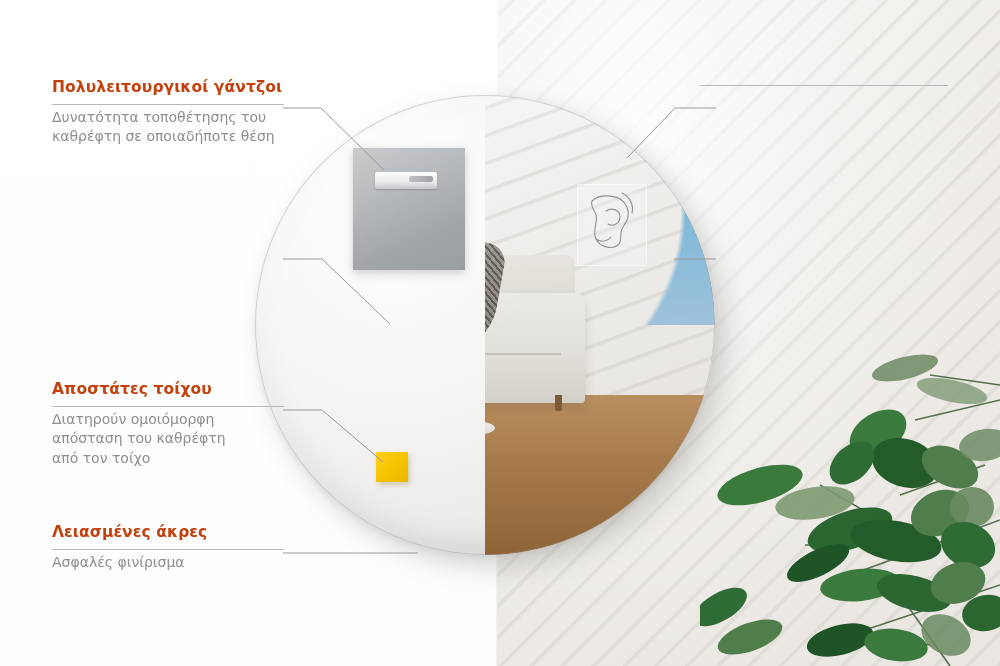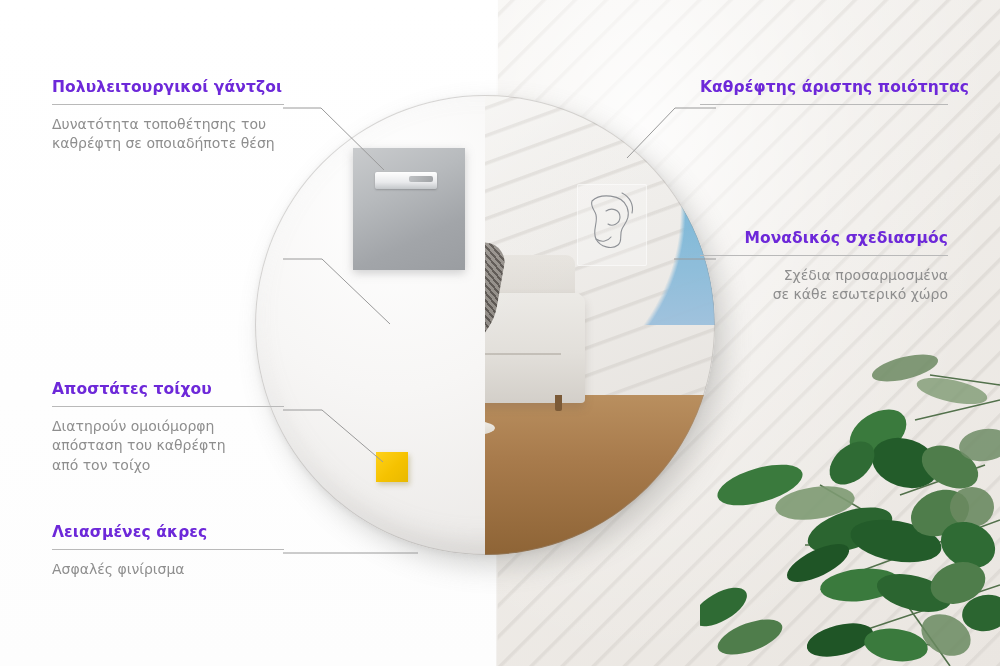--- a/index.html
+++ b/index.html
@@ -200,28 +200,28 @@
   }
   .spacer{
     position:absolute;left:376px;top:452px;width:32px;height:30px;
     background:linear-gradient(135deg,#ffd11a 0%,#f5c200 55%,#e8b900 100%);
     box-shadow:2px 3px 5px rgba(130,110,20,.28);
   }
 
   
   .callout{position:absolute;}
   .callout .title{
-    font-size:15.5px;font-weight:700;color:#6d28d9;letter-spacing:.1px;
+    font-size:15.5px;font-weight:700;color:#c2410c;letter-spacing:.1px;
     white-space:nowrap;line-height:1.2;
   }
   .callout .rule{
     height:1px;background:#b9b9b9;margin-top:7px;
   }
   .callout .desc{
-    margin-top:10px;font-size:14px;color:#8e8e8e;line-height:1.42;font-weight:400;
+    margin-top:3px;font-size:14px;color:#8e8e8e;line-height:1.42;font-weight:400;
   }
   .callout.left{left:52px;text-align:left;}
   .callout.right{text-align:right;}
 
   
   .lines{position:absolute;left:0;top:0;width:1000px;height:666px;pointer-events:none;}
 
   
   .foliage{position:absolute;left:700px;top:345px;width:300px;height:321px;}
 </style>
@@ -343,24 +343,17 @@
 
   <div class="callout left" style="top:380px;width:232px;">
     <div class="title">Αποστάτες τοίχου</div>
     <div class="rule"></div>
     <div class="desc" style="white-space: pre-line;">Διατηρούν ομοιόμορφη
 απόσταση του καθρέφτη
 από τον τοίχο</div>
   </div>
 
   <div class="callout right" style="left:700px;top:78px;width:248px;">
-    <div class="title">Καθρέφτης άριστης ποιότητας</div>
     <div class="rule"></div>
   </div>
 
-  <div class="callout right" style="left:700px;top:229px;width:248px;">
-    <div class="title">Μοναδικός σχεδιασμός</div>
-    <div class="rule"></div>
-    <div class="desc" style="white-space: pre-line;">Σχέδια προσαρμοσμένα
-σε κάθε εσωτερικό χώρο</div>
-  </div>
 
 </div>
 
 </body></html>

